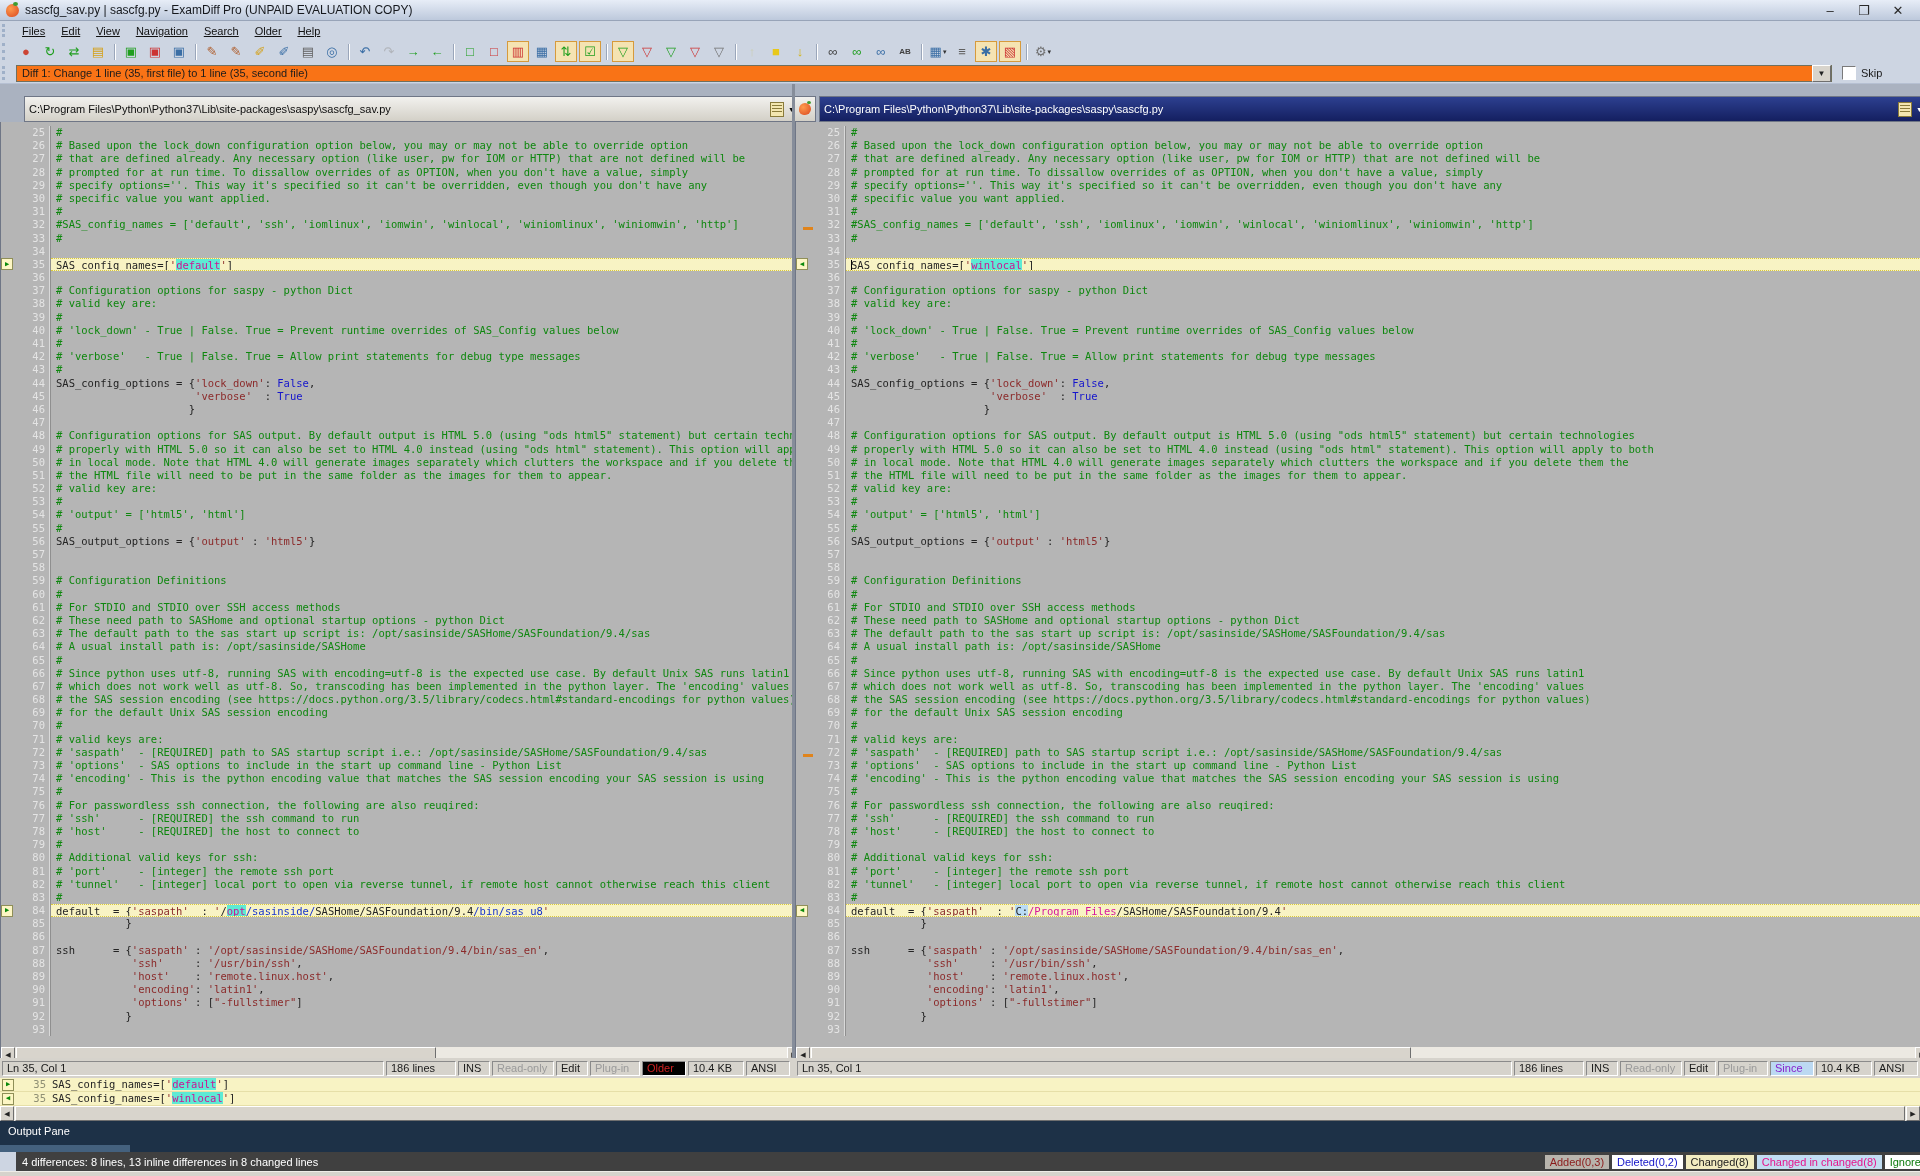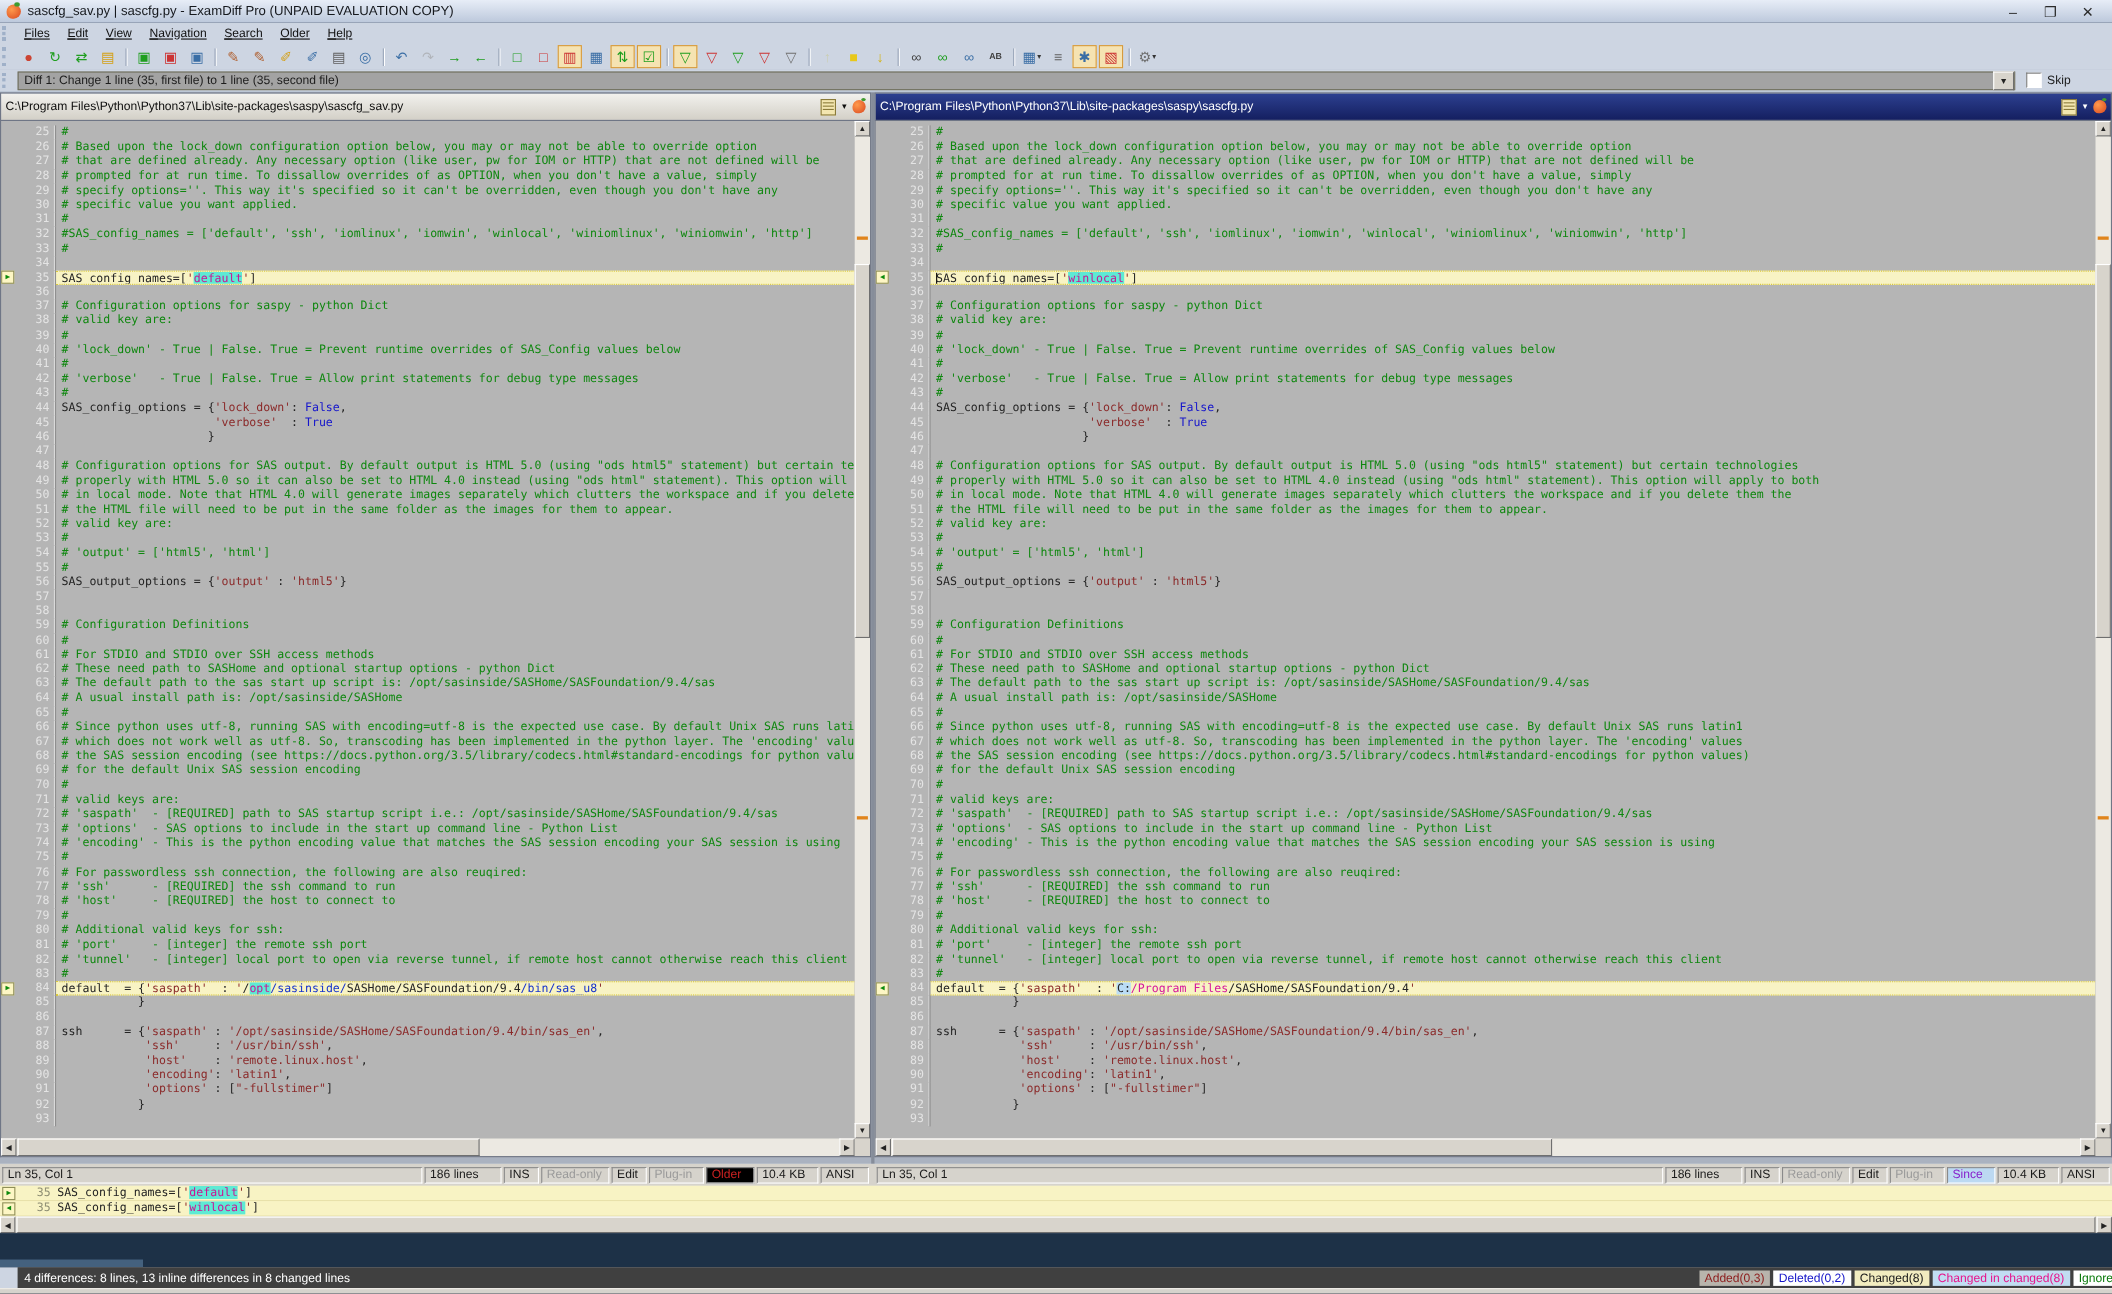--- a/index.html
+++ b/index.html
@@ -25,28 +25,28 @@
   
   .toolbar{top:40px;left:0;width:1920px;height:23px;background:#cdd5e2;display:flex;align-items:center;border-bottom:1px solid #b6c0d2;}
   .tb-btn{width:20px;height:19px;display:inline-flex;align-items:center;justify-content:center;margin:0 1px;border:1px solid transparent;position:relative;}
   .tb-btn.active{background:#f5e3b2;border:1px solid #d69a3c;}
   .tb-glyph{font-size:13px;line-height:13px;}
   .tb-btn.dim .tb-glyph{opacity:.55;}
   .tb-caret{font-size:7px;color:#333;margin-left:1px;}
   .tb-sep{width:1px;height:16px;background:#9aa6ba;margin:0 4px;box-shadow:1px 0 0 #ffffff;}
   
   .diffbar{top:63px;left:0;width:1920px;height:21px;background:#cdd5e2;display:flex;align-items:center;border-bottom:1px solid #b6c0d2;box-sizing:border-box;}
-  .diff-box{flex:1;height:17px;background:#a3a3a3;border:1px solid #70705e;display:flex;align-items:center;box-sizing:border-box;margin-left:2px;}
+  .diff-box{flex:1;height:17px;background:#f97316;border:1px solid #70705e;display:flex;align-items:center;box-sizing:border-box;margin-left:2px;}
   .diff-msg{padding-left:5px;font-size:11px;color:#1c1c1c;}
   .diff-combo{margin-left:auto;width:17px;height:15px;display:flex;align-items:center;justify-content:center;font-size:8px;color:#222;}
   .skip-panel{width:78px;display:flex;align-items:center;gap:5px;padding-left:10px;}
   .checkbox{width:12px;height:12px;background:#fff;}
   
   .main{top:84px;left:0;width:1920px;height:974px;background:#aab2c0;}
-  .pane{position:absolute;top:0;height:968px;}
+  .pane{position:absolute;top:12px;height:968px;padding-left:24px;}
   .pane-l{left:0;width:792px;}
   .pane-r{left:795px;width:1125px;}
   .divider{position:absolute;top:0;left:792px;width:3px;height:974px;background:#868d9a;}
   .pane-header{height:26px;display:flex;align-items:center;box-sizing:border-box;border:1px solid #6f7686;padding:0 4px;}
   .ph-inactive{background:linear-gradient(#f2f1ee,#d3d0c7);color:#0d0d0d;}
   .ph-active{background:linear-gradient(#2d4090,#141f60);color:#ffffff;}
   .ph-path{font-size:11px;white-space:nowrap;overflow:hidden;flex:1;}
   .ph-icons{display:flex;align-items:center;gap:4px;}
   .ph-doc{width:12px;height:13px;background:#f3e6b0;border:1px solid #8a7b3a;position:relative;}
   .ph-doc::after{content:"";position:absolute;left:1px;top:2px;right:1px;height:1px;background:#8a7b3a;box-shadow:0 3px 0 #8a7b3a,0 6px 0 #8a7b3a;}
@@ -505,20 +505,21 @@
       <div class="bd-row"><span class="bd-mk"><span class="mkbox">▶</span></span><span class="bd-num">35</span><span class="bd-txt"><span class="sg-tx">SAS_config_names=[</span><span class="sg-st">'</span><span class="sg-mgb">default</span><span class="sg-st">'</span><span class="sg-tx">]</span></span></div>
       <div class="bd-row"><span class="bd-mk"><span class="mkbox">◀</span></span><span class="bd-num">35</span><span class="bd-txt"><span class="sg-tx">SAS_config_names=[</span><span class="sg-st">'</span><span class="sg-mgb">winlocal</span><span class="sg-st">'</span><span class="sg-tx">]</span></span></div>
     </div>
   <div class="hscroll2">
     <div class="sb-btn" style="left:0;top:0;height:15px;">◀</div>
     <div class="sb-thumb" style="left:15px;top:0;right:15px;height:15px;"></div>
     <div class="sb-btn" style="right:0;top:0;height:15px;">▶</div>
   </div>
 
   <div class="abs outputbar">
+    <div class="ob-title">Output Pane</div>
     <div class="ob-tab"></div>
   </div>
 
   <div class="abs purplebar">
     <span class="pb-text">4 differences: 8 lines, 13 inline differences in 8 changed lines</span>
     <span class="pb-legend" id="pb-legend">
         <span class="chip" style="color: rgb(139, 26, 26); background: rgb(184, 180, 172);">Added(0,3)</span>
         <span class="chip" style="color: rgb(20, 20, 200); background: rgb(255, 255, 255);">Deleted(0,2)</span>
         <span class="chip" style="color: rgb(26, 26, 26); background: rgb(242, 236, 192);">Changed(8)</span>
         <span class="chip" style="color: rgb(230, 20, 140); background: rgb(194, 221, 242);">Changed in changed(8)</span>

